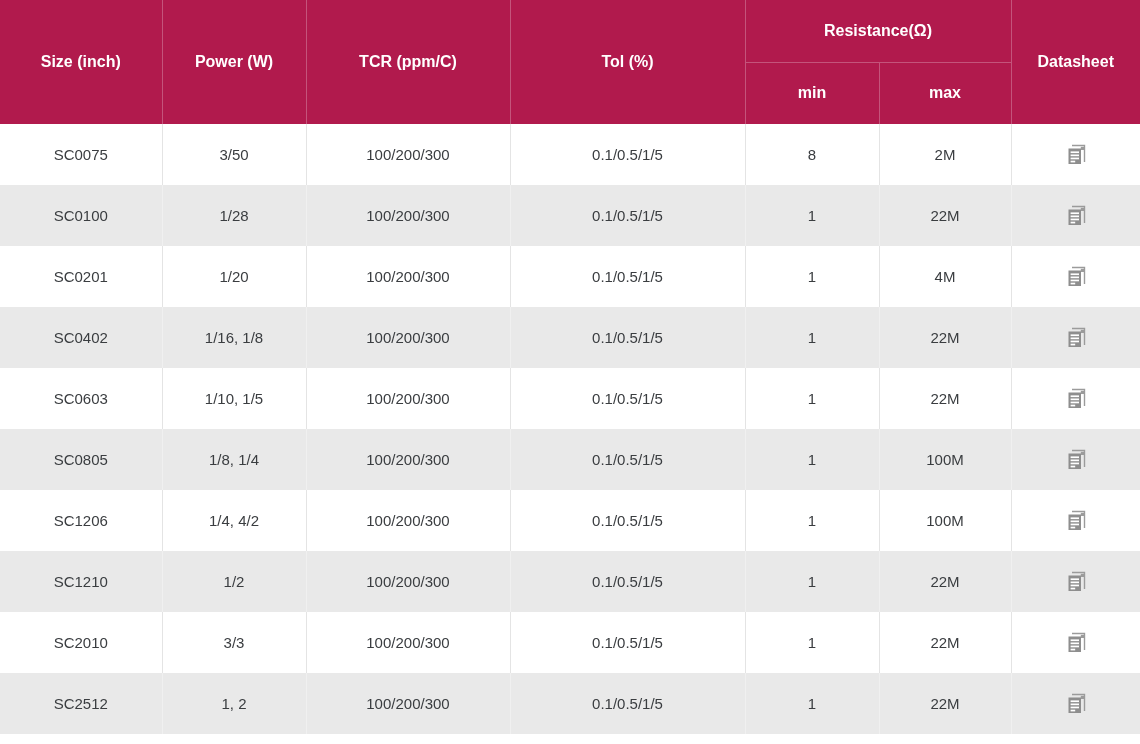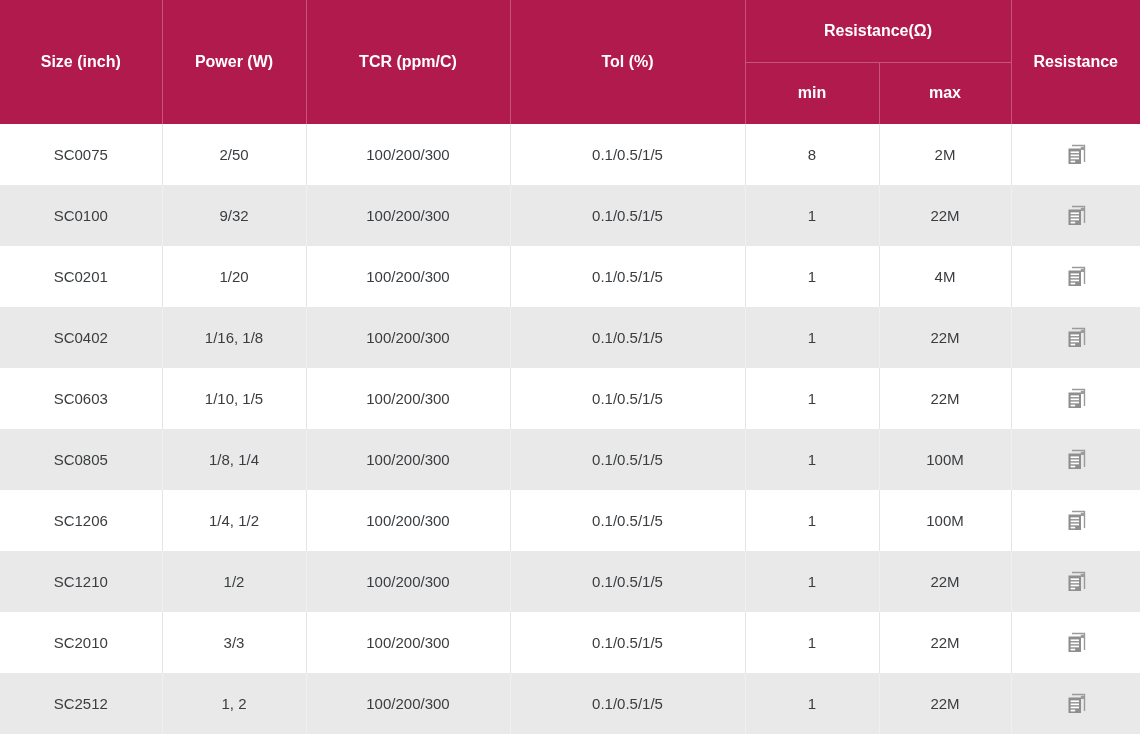--- a/index.html
+++ b/index.html
@@ -69,31 +69,31 @@
       <col style="width:132px">
       <col style="width:129px">
     </colgroup>
     <thead>
       <tr>
         <th rowspan="2" class="sep-r">Size (inch)</th>
         <th rowspan="2" class="sep-r">Power (W)</th>
         <th rowspan="2" class="sep-r">TCR (ppm/C)</th>
         <th rowspan="2" class="sep-r">Tol (%)</th>
         <th colspan="2" class="sep-r sep-b">Resistance(Ω)</th>
-        <th rowspan="2">Resistance</th>
+        <th rowspan="2">Datasheet</th>
       </tr>
       <tr>
         <th class="sep-r">min</th>
         <th class="sep-r">max</th>
       </tr>
     </thead>
     <tbody id="tbody">
   <tr>
     <td>SC0075</td>
-    <td>2/50</td>
+    <td>3/50</td>
     <td>100/200/300</td>
     <td>0.1/0.5/1/5</td>
     <td>8</td>
     <td>2M</td>
     <td>
       <a class="ds-link">
         <svg width="24" height="25" viewBox="0 0 24 25" xmlns="http://www.w3.org/2000/svg">
 
           <path d="M8 3.5 H 20.5 V 20" fill="none" stroke="#9B9B9B" stroke-width="1.4"></path>
           <rect x="16.8" y="4.8" width="3.2" height="3.2" fill="#9B9B9B"></rect>
@@ -104,21 +104,21 @@
           <rect x="6.6" y="12.5" width="8.4" height="1.7" fill="#FFFFFF"></rect>
           <rect x="6.6" y="15.6" width="8.4" height="1.7" fill="#FFFFFF"></rect>
           <rect x="6.6" y="18.7" width="4.6" height="1.7" fill="#FFFFFF"></rect>
         </svg>
       </a>
     </td>
   </tr>
 
   <tr>
     <td>SC0100</td>
-    <td>9/32</td>
+    <td>1/28</td>
     <td>100/200/300</td>
     <td>0.1/0.5/1/5</td>
     <td>1</td>
     <td>22M</td>
     <td>
       <a class="ds-link">
         <svg width="24" height="25" viewBox="0 0 24 25" xmlns="http://www.w3.org/2000/svg">
 
           <path d="M8 3.5 H 20.5 V 20" fill="none" stroke="#9B9B9B" stroke-width="1.4"></path>
           <rect x="16.8" y="4.8" width="3.2" height="3.2" fill="#9B9B9B"></rect>
@@ -229,21 +229,21 @@
           <rect x="6.6" y="12.5" width="8.4" height="1.7" fill="#FFFFFF"></rect>
           <rect x="6.6" y="15.6" width="8.4" height="1.7" fill="#FFFFFF"></rect>
           <rect x="6.6" y="18.7" width="4.6" height="1.7" fill="#FFFFFF"></rect>
         </svg>
       </a>
     </td>
   </tr>
 
   <tr>
     <td>SC1206</td>
-    <td>1/4, 1/2</td>
+    <td>1/4, 4/2</td>
     <td>100/200/300</td>
     <td>0.1/0.5/1/5</td>
     <td>1</td>
     <td>100M</td>
     <td>
       <a class="ds-link">
         <svg width="24" height="25" viewBox="0 0 24 25" xmlns="http://www.w3.org/2000/svg">
 
           <path d="M8 3.5 H 20.5 V 20" fill="none" stroke="#9B9B9B" stroke-width="1.4"></path>
           <rect x="16.8" y="4.8" width="3.2" height="3.2" fill="#9B9B9B"></rect>

